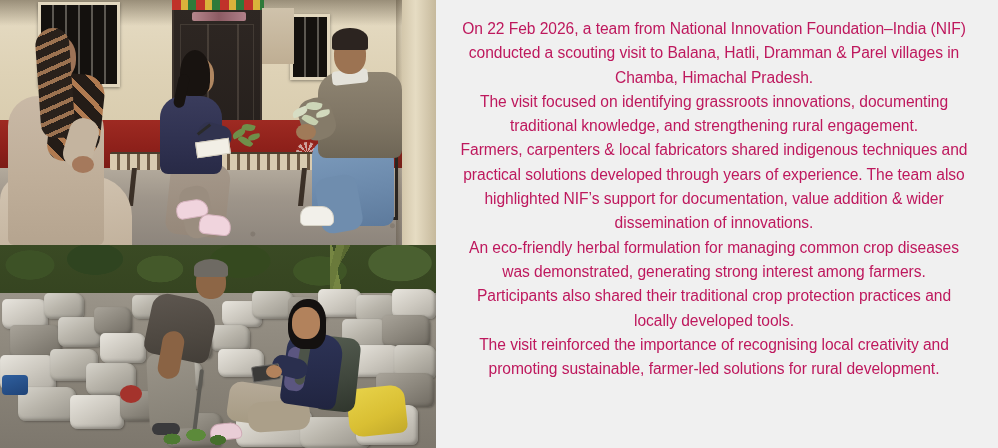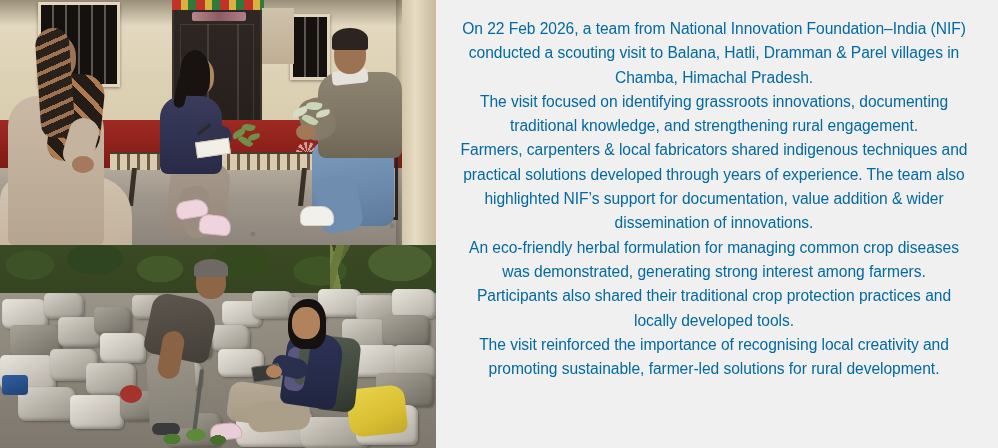--- a/index.html
+++ b/index.html
@@ -426,21 +426,21 @@
 
   
   .text-panel {
     flex:1 1 auto;
     height:448px;
     background:#f0f0f0;
     padding:17px 30px 0 24px;
     display:block;
   }
   .caption {
-    color:#0369a1;
+    color:#be185d;
     font-size:15.6px;
     line-height:24.3px;
     text-align:center;
     letter-spacing:-0.05px;
     white-space:pre-line;
     font-family:"Liberation Sans", sans-serif;
   }
 </style>
 </head>
 <body>

